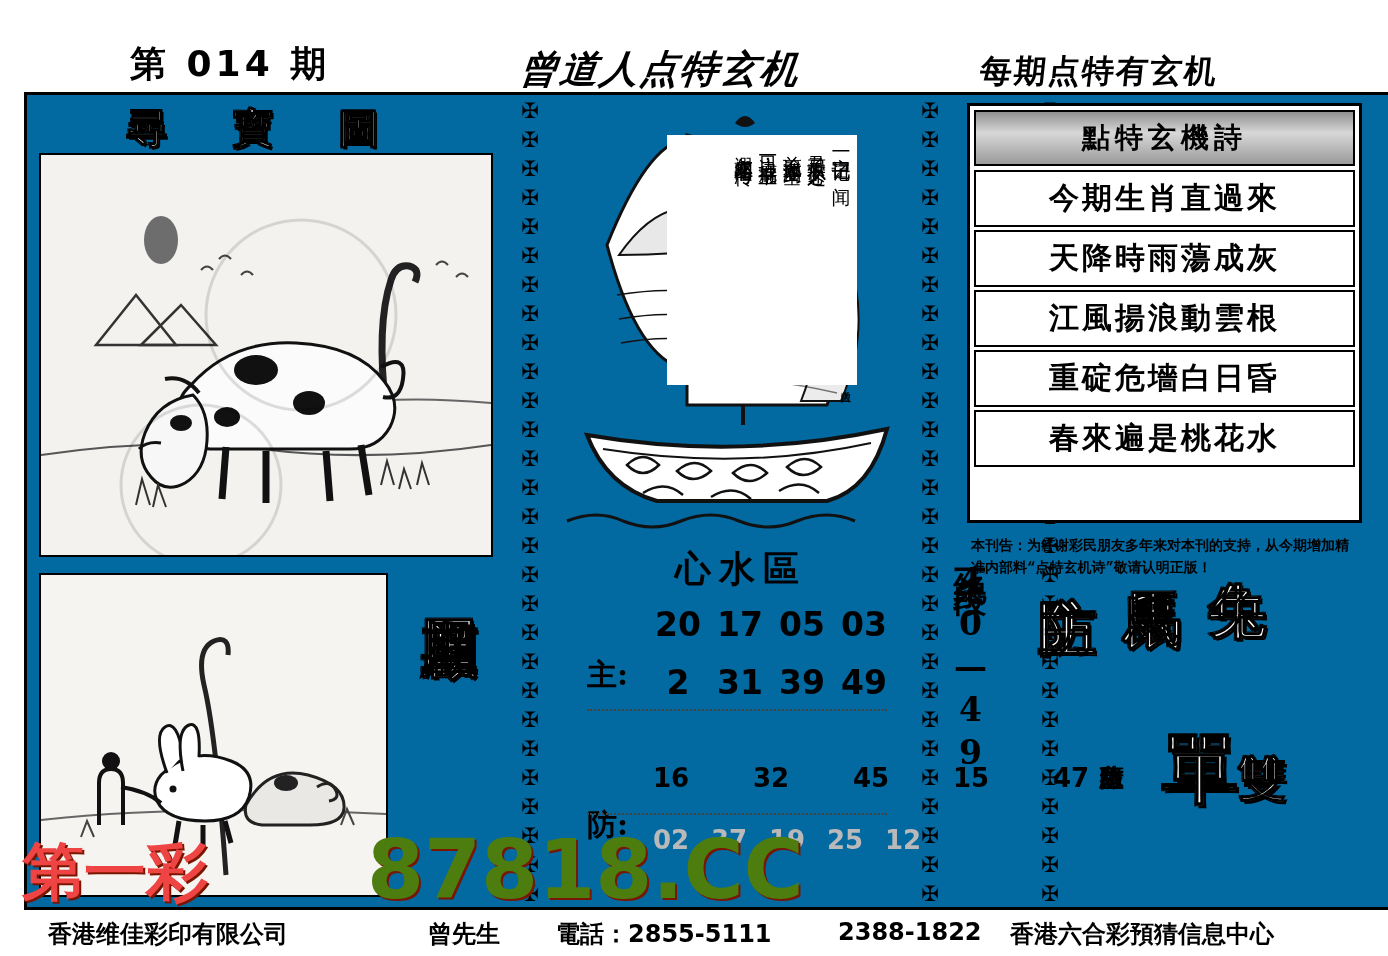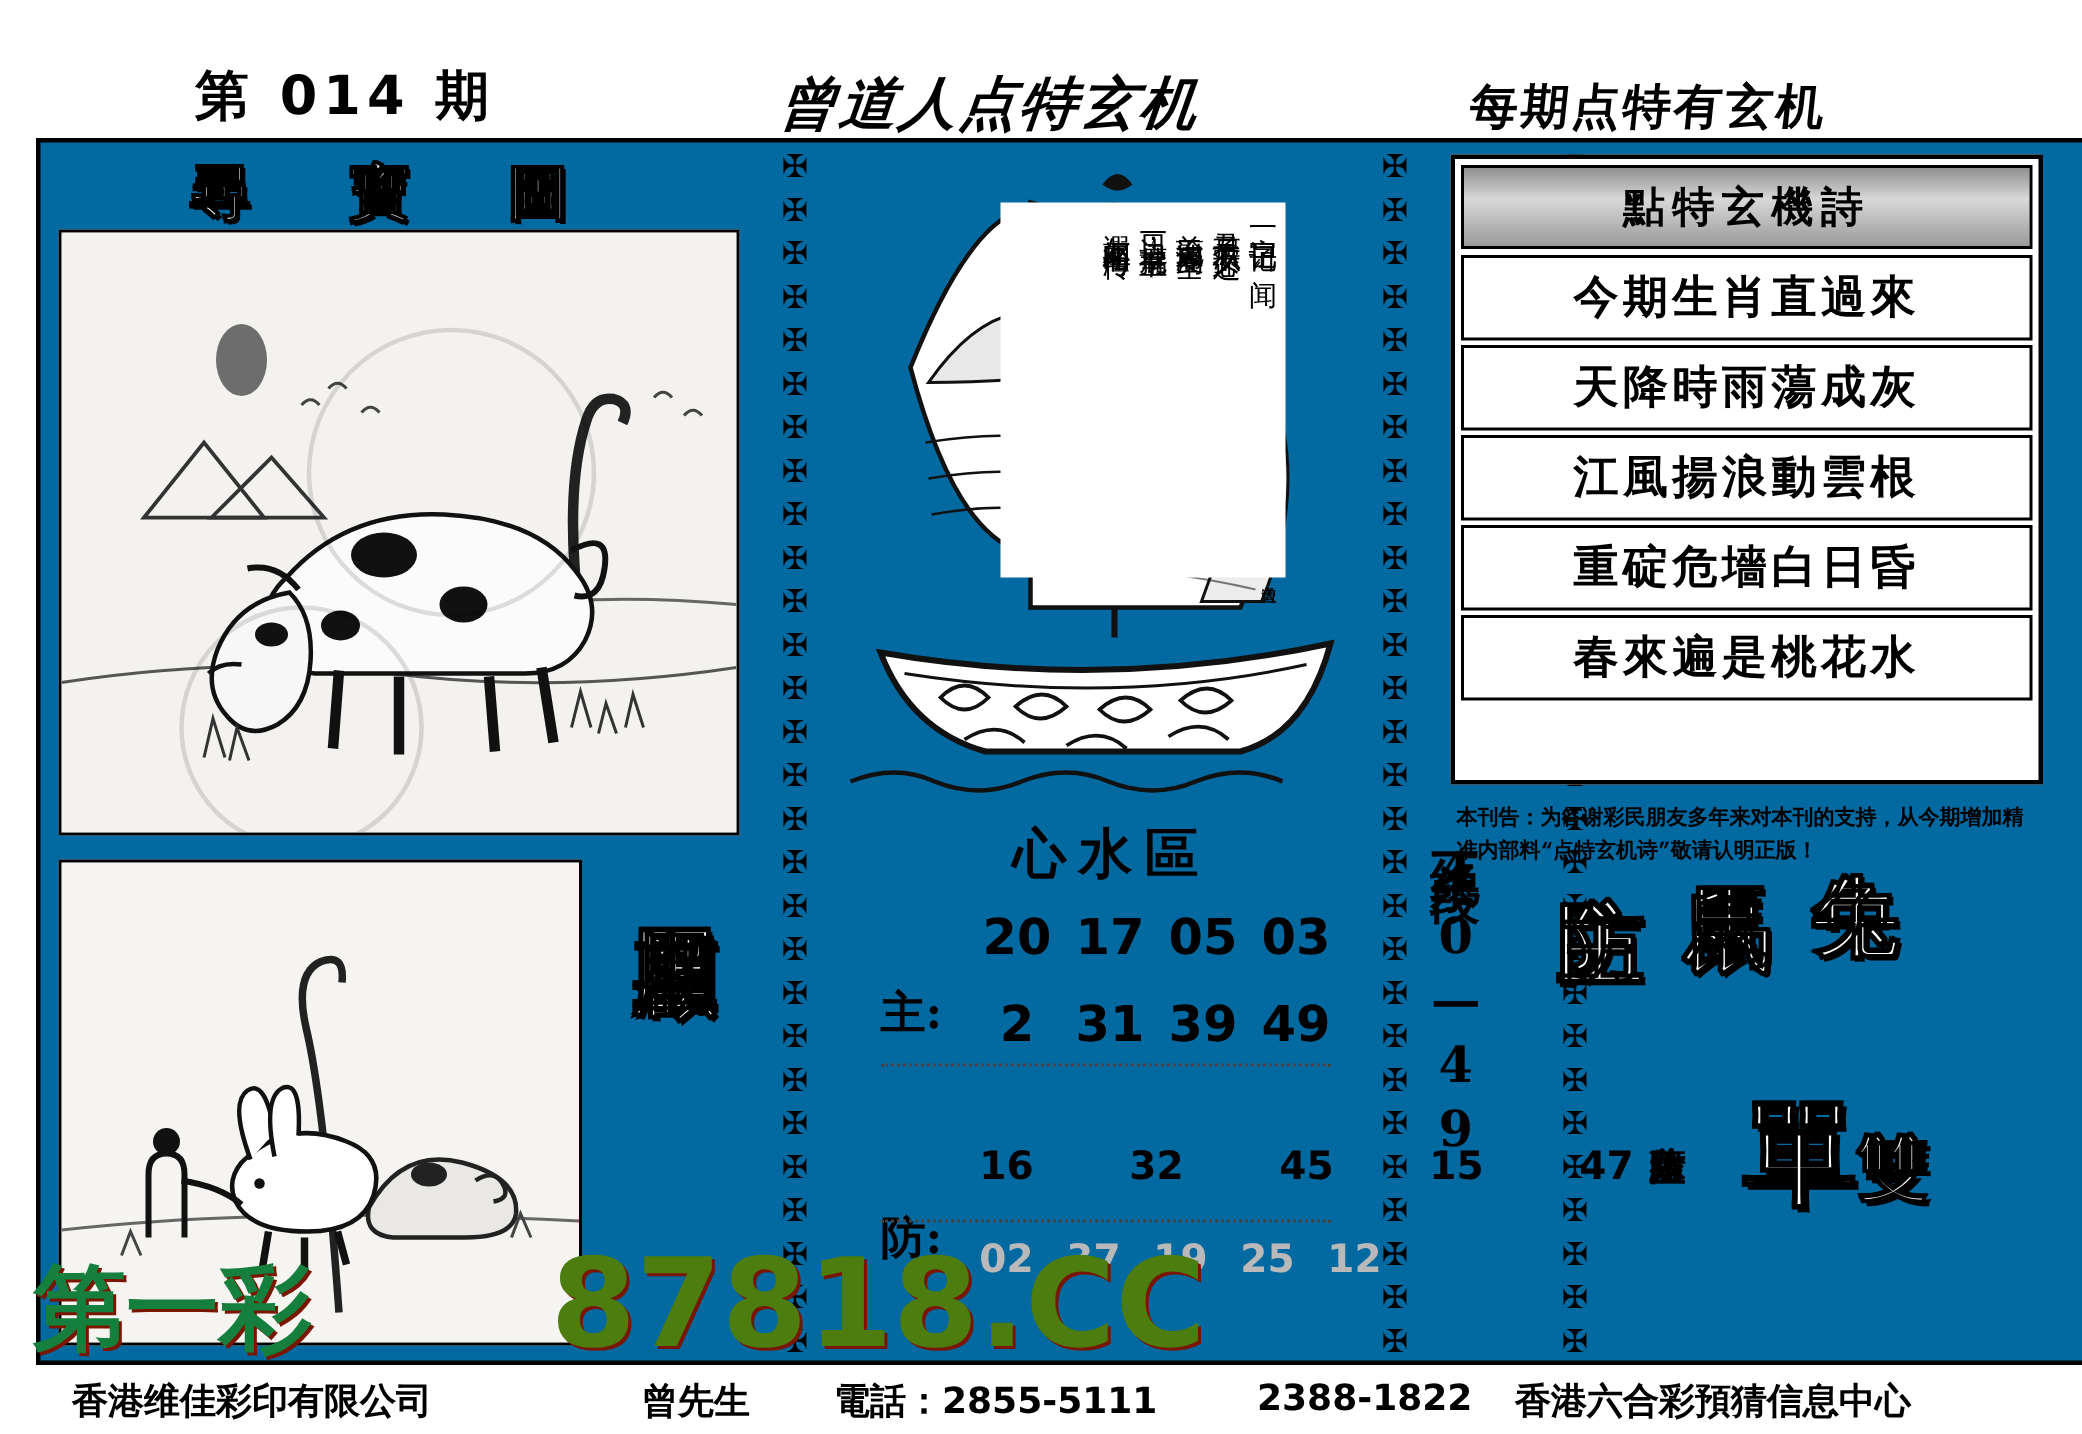--- a/index.html
+++ b/index.html
@@ -206,21 +206,21 @@
   }
   .dandan .s{font-size:48px;}
 
   
   .wm{
     position:absolute;left:22px;top:830px;width:900px;height:82px;
     pointer-events:none;
   }
   .wm .cn{
     position:absolute;left:0;top:0;
-    font-size:62px;font-weight:bold;color:#15803d;
+    font-size:62px;font-weight:bold;color:#ef4444;
     font-family:"DejaVu Serif",serif;
     text-shadow:2px 2px 0 #7a1500;
   }
   .wm .num{
     position:absolute;left:345px;top:-8px;
     font-size:82px;font-weight:bold;color:#4d7c0f;
     font-family:"DejaVu Sans",sans-serif;
     text-shadow:2px 2px 0 #7a1500;
   }
 

